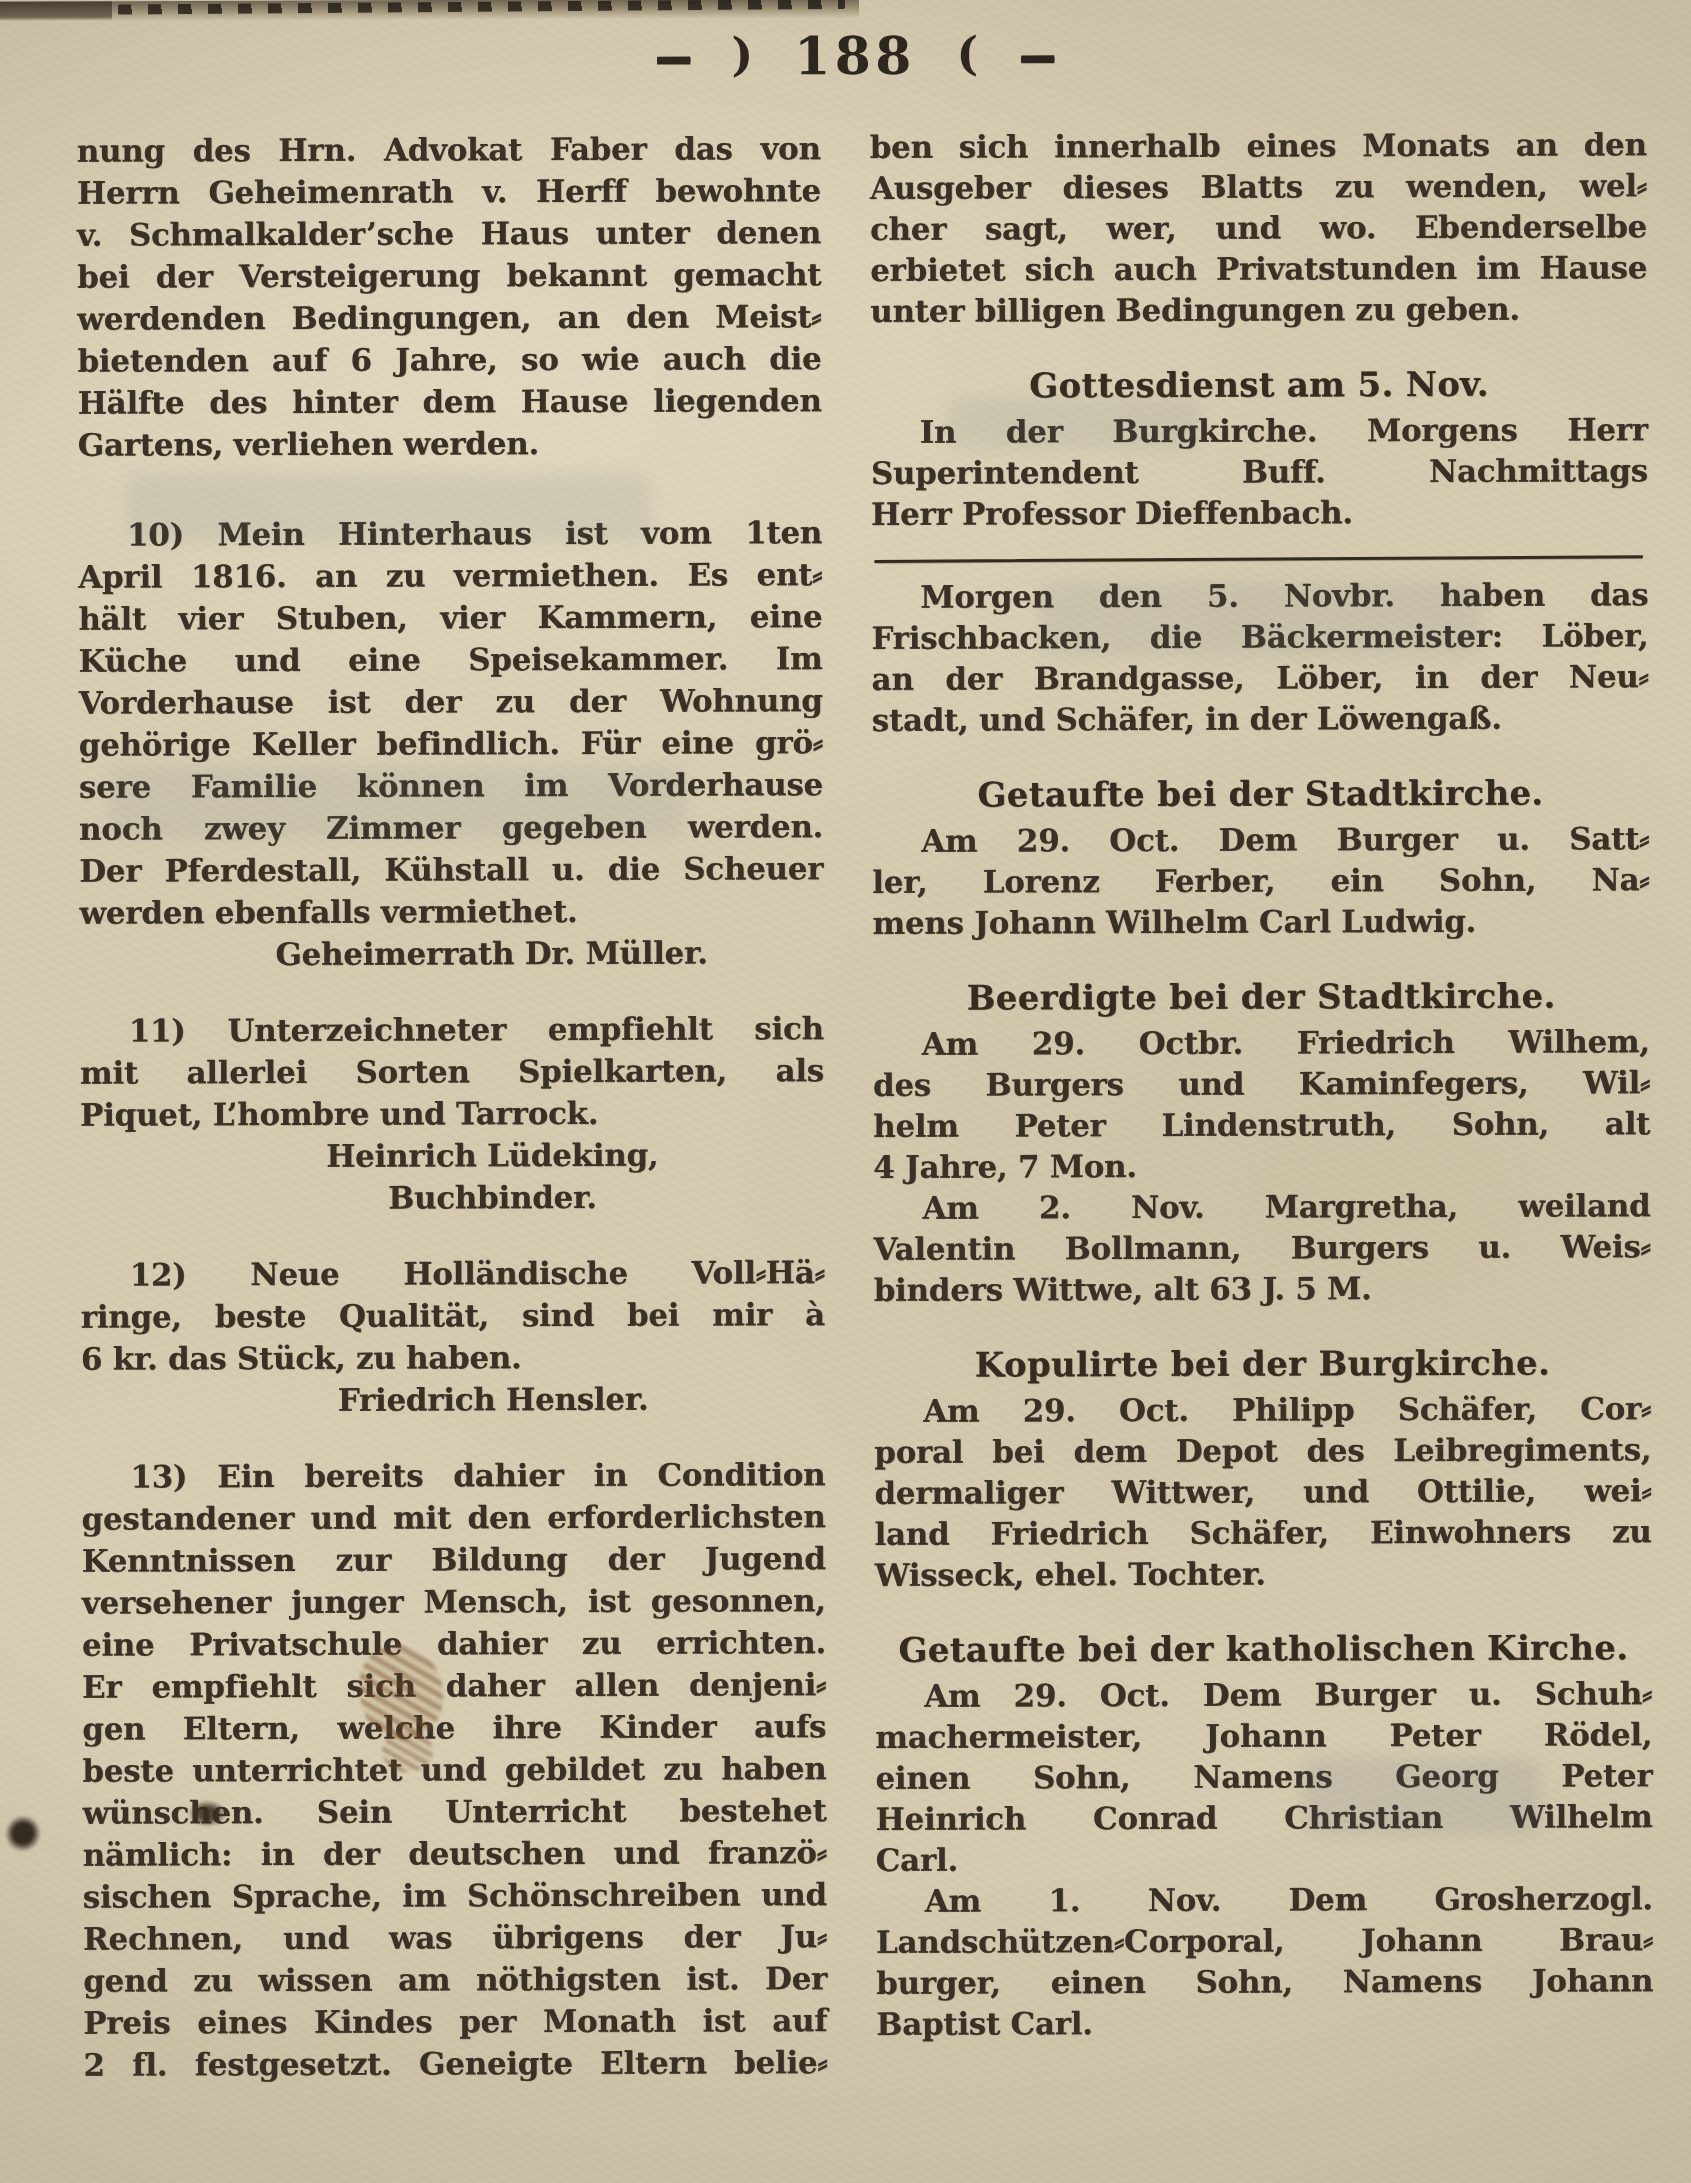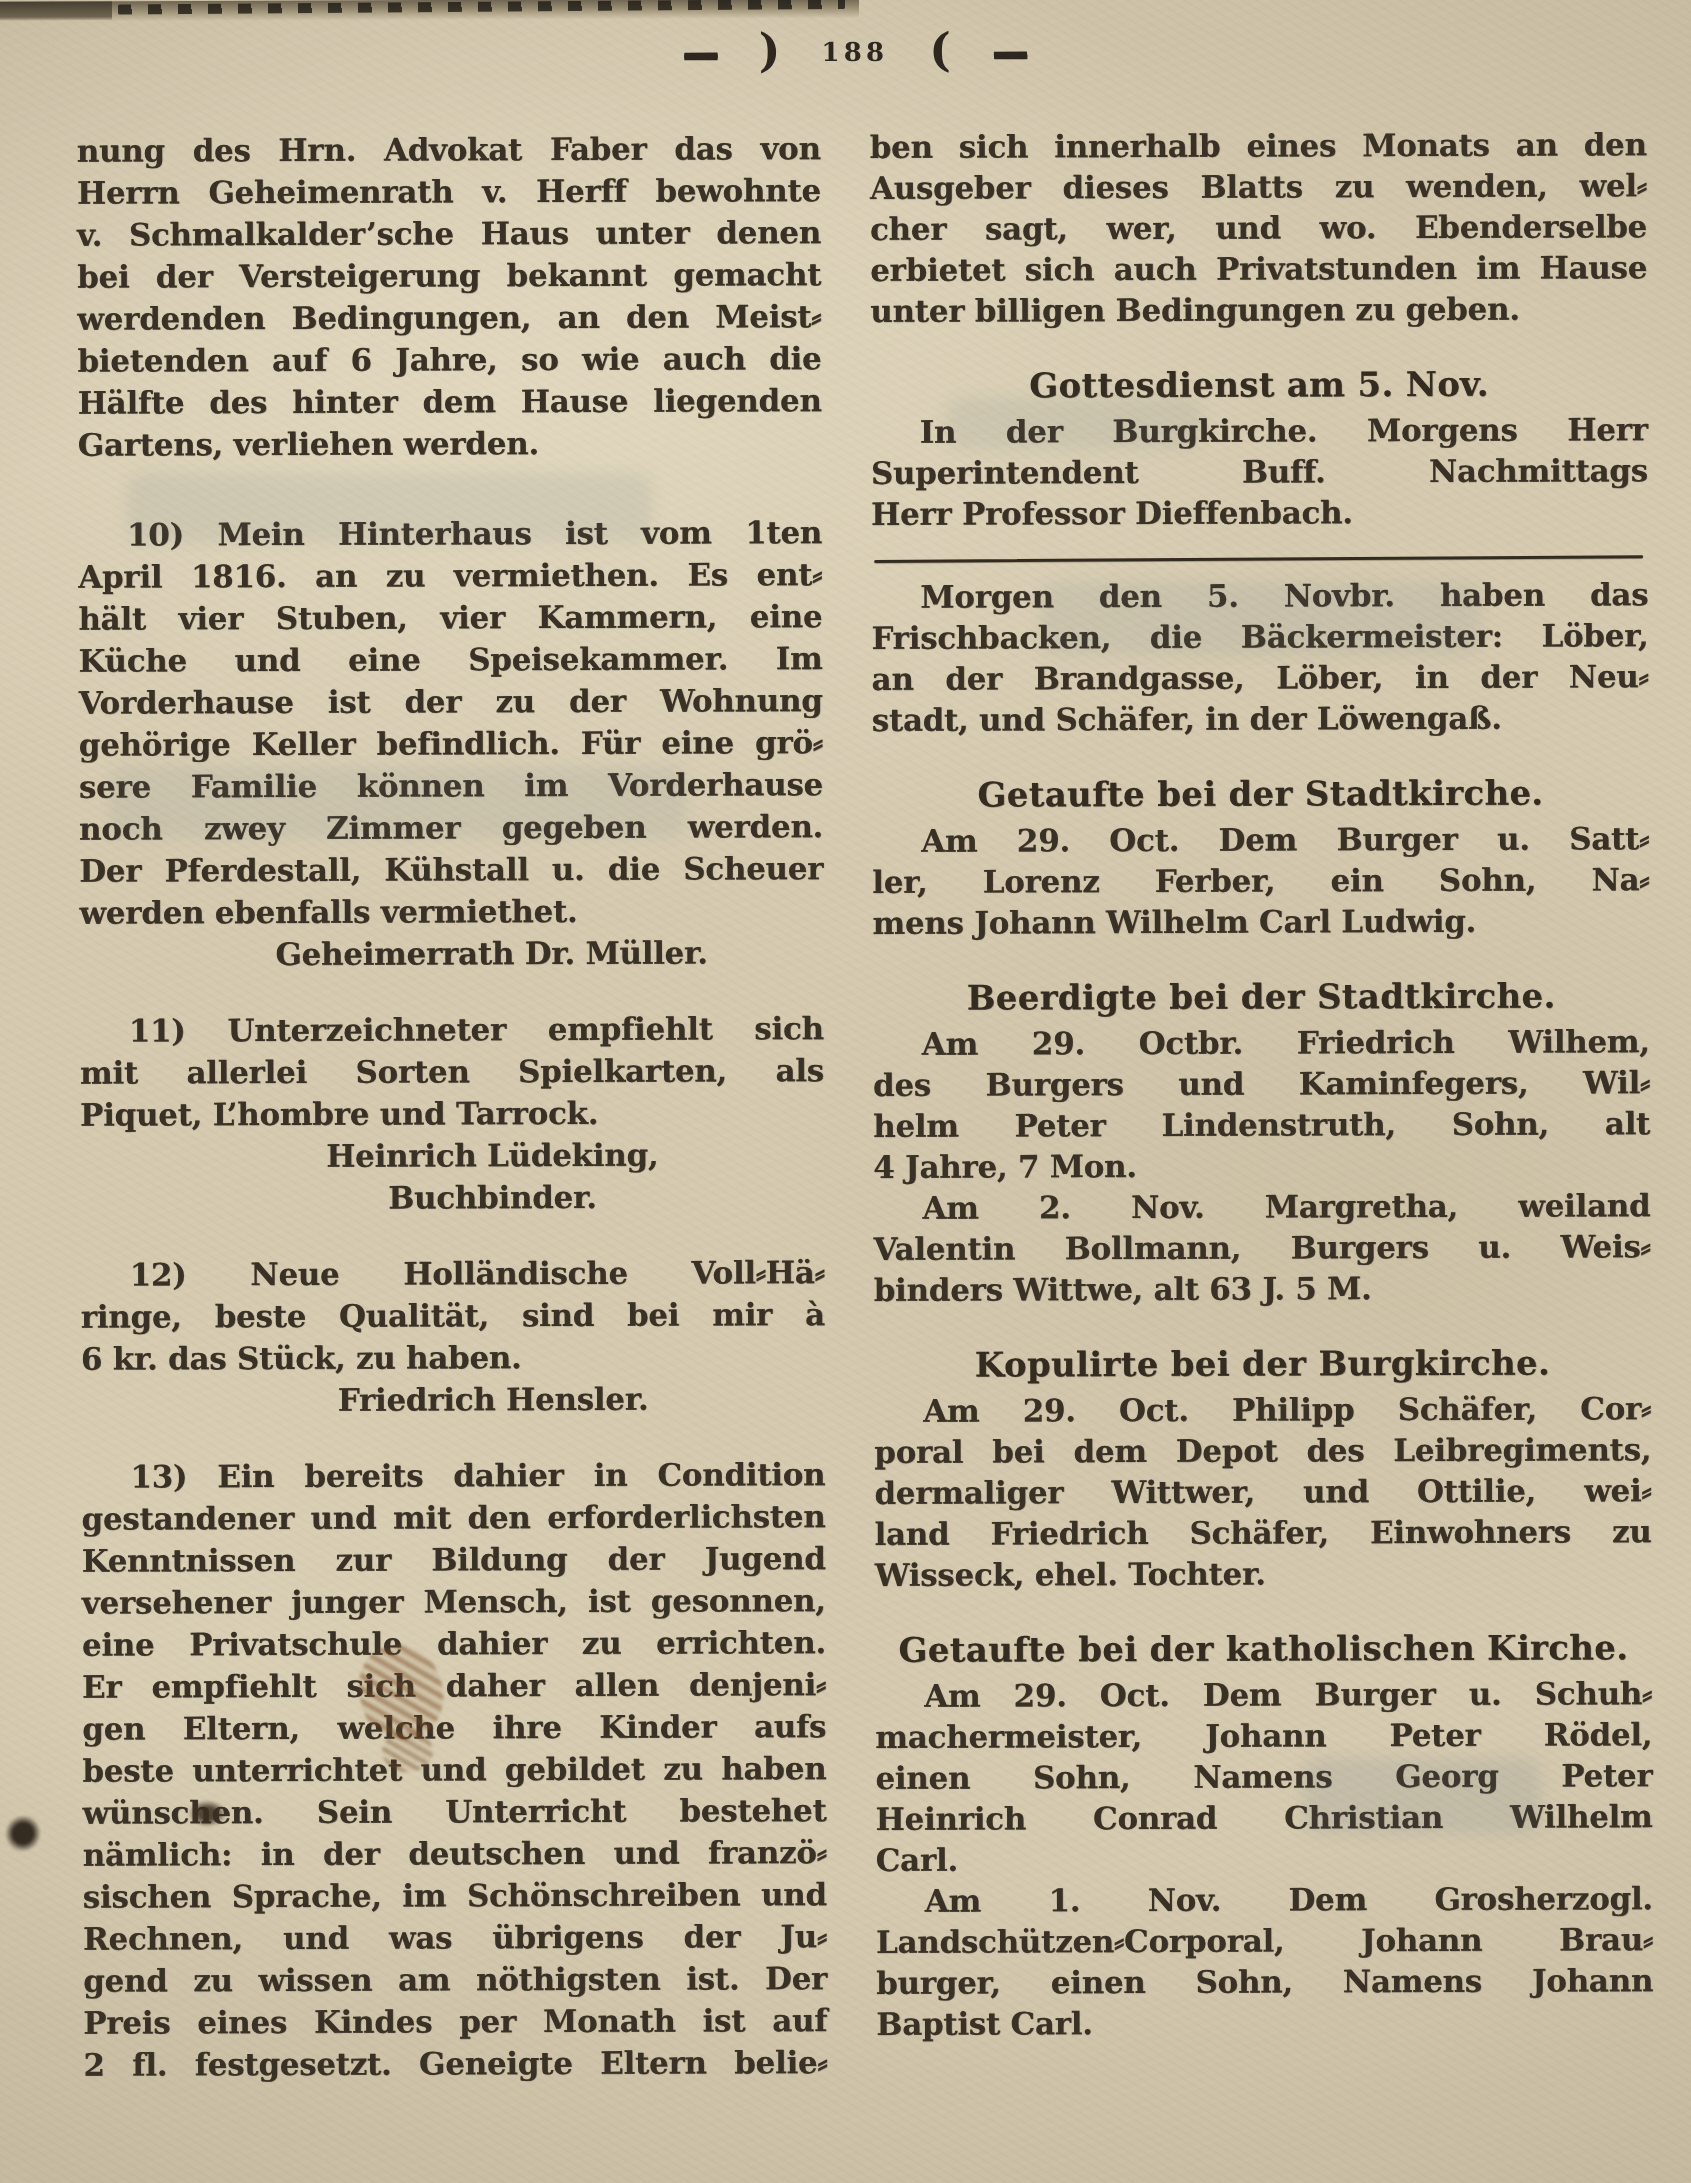--- a/index.html
+++ b/index.html
@@ -27,21 +27,21 @@
   
   .hdr {
     position:absolute; top:25px; left:0; width:1717px;
     display:flex; justify-content:center; align-items:center; gap:41px;
     font-weight:bold; color:#2e2720;
   }
   .hdr .orn {
     font-size:37px; letter-spacing:-1.7px;
     text-shadow:0 1.7px currentColor, 0 -0.8px currentColor, 0 2.5px currentColor;
   }
-  .hdr .num { font-size:26px; letter-spacing:4.2px; }
+  .hdr .num { font-size:52px; letter-spacing:4.2px; }
   .hdr .br  { font-size:46px; position:relative; top:-1.7px; }
 
   
   .col { position:absolute; top:127px; }
   .col-left  { left:80px;  width:744px; }
   .col-right { left:873px; width:777px; }
 
   .line {
     font-size:31px; font-weight:bold; letter-spacing:-0.3px;
     white-space:normal;

